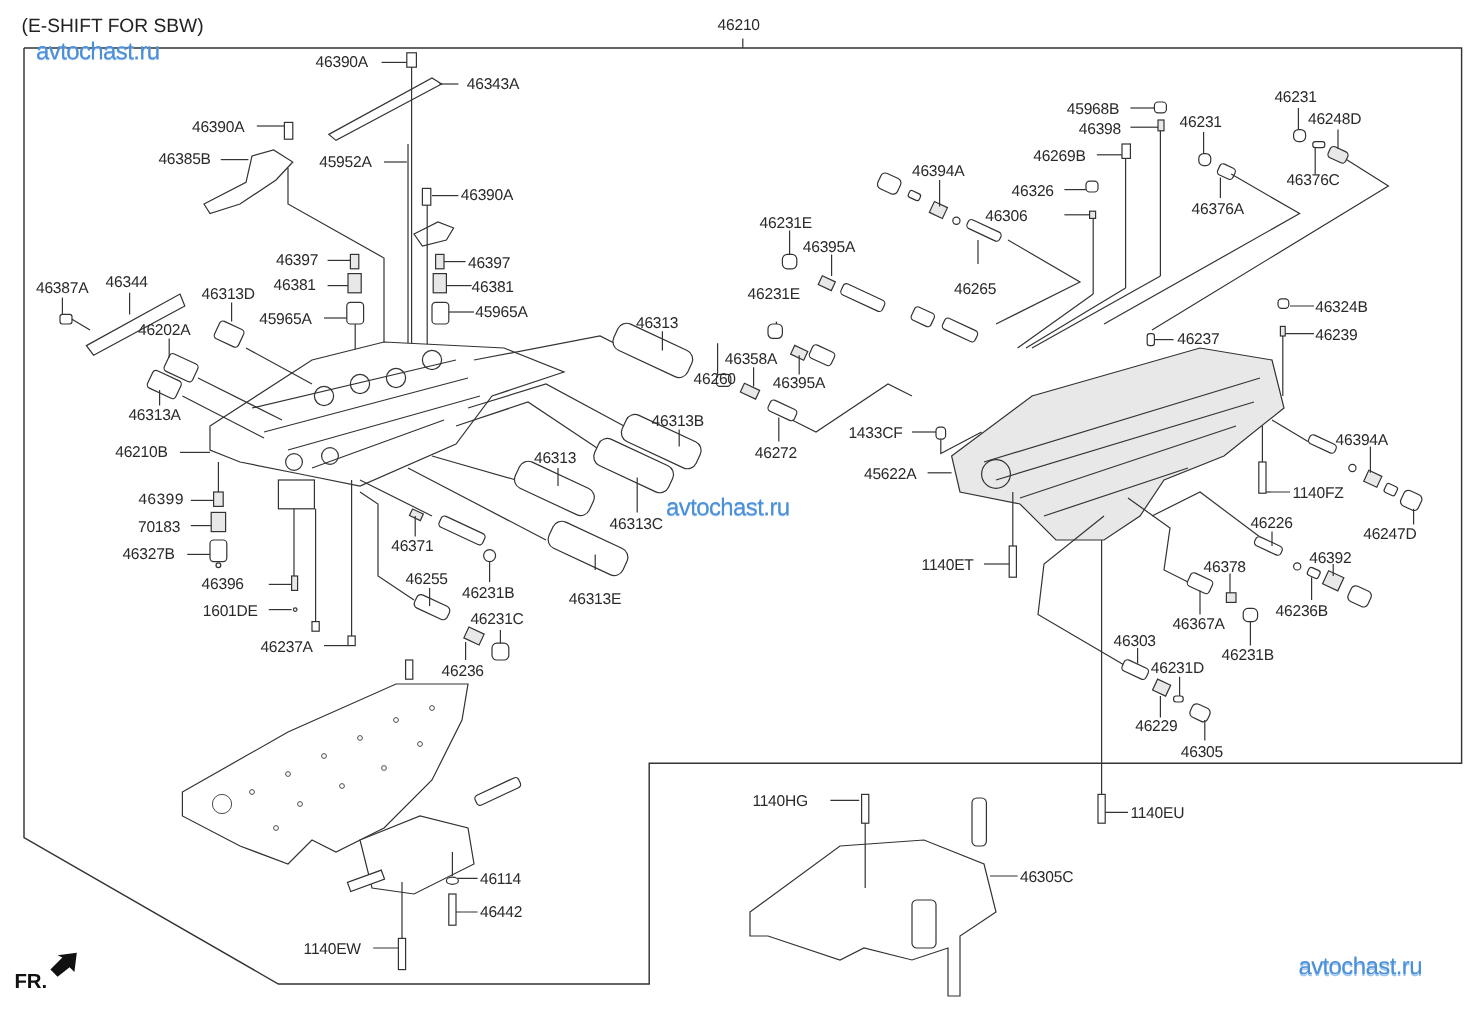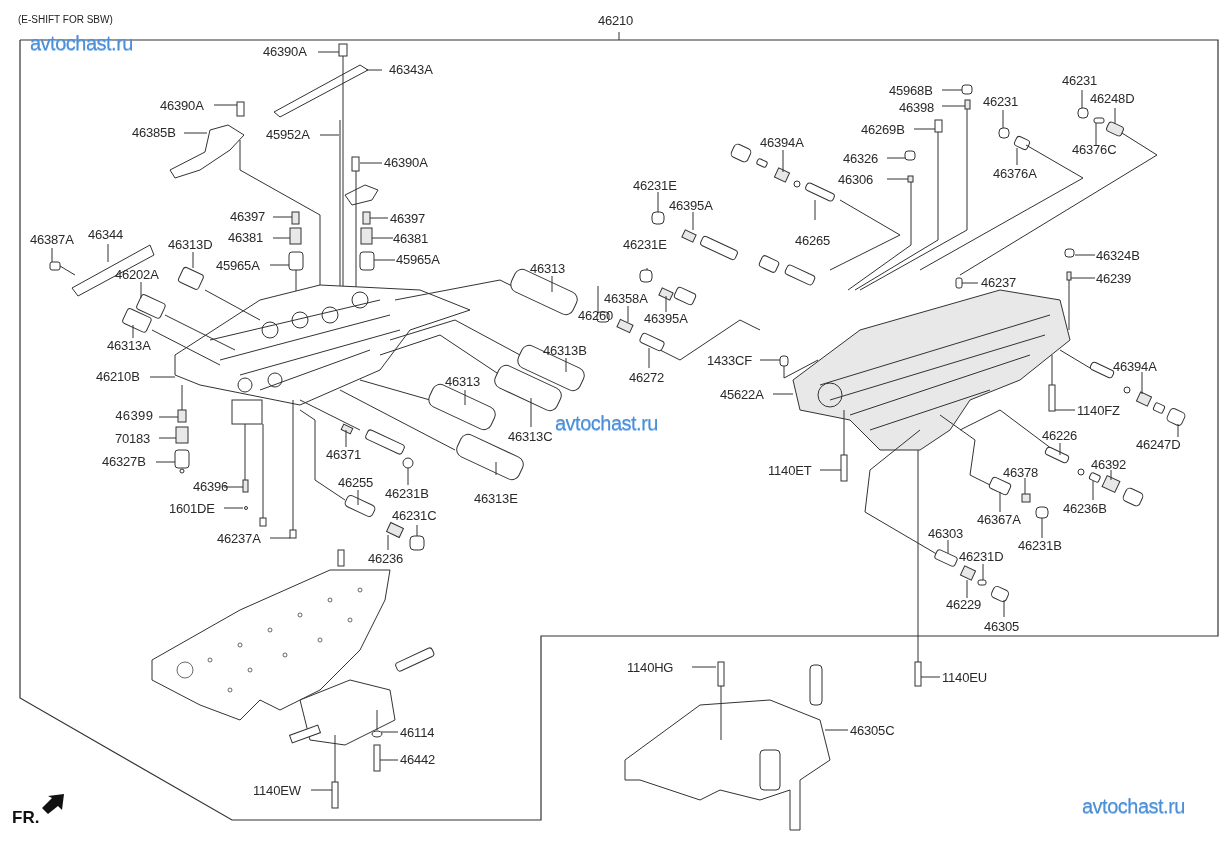--- a/index.html
+++ b/index.html
@@ -1,20 +1,20 @@
 <!DOCTYPE html>
 <html><head>
 <meta charset="utf-8">
 <style>
   html, body { margin:0; padding:0; background:#ffffff; }
   body { width:1231px; height:848px; position:relative; overflow:hidden;
          font-family:"Liberation Sans", sans-serif; color:#222; }
   #canvas { position:absolute; left:0; top:0; width:1231px; height:848px; }
   .lbl { position:absolute; font-size:13px; line-height:14px; white-space:nowrap; color:#2a2a2a; letter-spacing:-0.2px; }
-  .title { position:absolute; left:18px; top:14px; font-size:10px; color:#222; }
+  .title { position:absolute; left:18px; top:14px; font-size:16px; color:#222; }
   .wm { position:absolute; font-size:20px; color:#4a8fd8; letter-spacing:-0.5px;
         text-shadow:0 1px 0 #9cc3ee; }
   .fr { position:absolute; left:12px; top:808px; font-size:17px; font-weight:bold; color:#111; }
   svg .ln { stroke:#333; stroke-width:1; fill:none; }
   svg .frame { stroke:#333; stroke-width:1.2; fill:none; }
   svg .part { stroke:#333; stroke-width:1; fill:#fff; }
   svg .partg { stroke:#333; stroke-width:1; fill:#e8e8e8; }
 </style>
 </head>
 <body>
@@ -340,21 +340,21 @@
 <div class="lbl" style="left:396px;top:253px;">45965A</div>
 <div class="lbl" style="left:30px;top:233px;">46387A</div>
 <div class="lbl" style="left:88px;top:228px;">46344</div>
 <div class="lbl" style="left:168px;top:238px;">46313D</div>
 <div class="lbl" style="left:115px;top:268px;">46202A</div>
 <div class="lbl" style="left:107px;top:339px;">46313A</div>
 <div class="lbl" style="left:96px;top:370px;">46210B</div>
 <div class="lbl" style="left:115px;top:410px;font-family:Liberation Mono, monospace;">46399</div>
 <div class="lbl" style="left:115px;top:432px;">70183</div>
 <div class="lbl" style="left:102px;top:455px;">46327B</div>
-<div class="lbl" style="left:193px;top:480px;text-align:center;">46396</div>
+<div class="lbl" style="left:168px;top:480px;text-align:center;">46396</div>
 <div class="lbl" style="left:169px;top:502px;">1601DE</div>
 <div class="lbl" style="left:217px;top:532px;">46237A</div>
 <div class="lbl" style="left:326px;top:448px;">46371</div>
 <div class="lbl" style="left:385px;top:487px;">46231B</div>
 <div class="lbl" style="left:338px;top:476px;">46255</div>
 <div class="lbl" style="left:392px;top:509px;">46231C</div>
 <div class="lbl" style="left:368px;top:552px;">46236</div>
 <div class="lbl" style="left:530px;top:262px;">46313</div>
 <div class="lbl" style="left:543px;top:344px;">46313B</div>
 <div class="lbl" style="left:445px;top:375px;">46313</div>
@@ -366,21 +366,21 @@
 <div class="lbl" style="left:669px;top:199px;">46395A</div>
 <div class="lbl" style="left:623px;top:238px;">46231E</div>
 <div class="lbl" style="left:644px;top:312px;">46395A</div>
 <div class="lbl" style="left:629px;top:371px;">46272</div>
 <div class="lbl" style="left:760px;top:136px;">46394A</div>
 <div class="lbl" style="left:795px;top:234px;">46265</div>
 <div class="lbl" style="left:889px;top:84px;">45968B</div>
 <div class="lbl" style="left:899px;top:101px;">46398</div>
 <div class="lbl" style="left:861px;top:123px;">46269B</div>
 <div class="lbl" style="left:843px;top:152px;">46326</div>
-<div class="lbl" style="left:838px;top:173px;">46306</div>
+<div class="lbl" style="left:821px;top:173px;">46306</div>
 <div class="lbl" style="left:983px;top:95px;">46231</div>
 <div class="lbl" style="left:993px;top:167px;">46376A</div>
 <div class="lbl" style="left:1062px;top:74px;">46231</div>
 <div class="lbl" style="left:1090px;top:92px;">46248D</div>
 <div class="lbl" style="left:1072px;top:143px;">46376C</div>
 <div class="lbl" style="left:1096px;top:249px;">46324B</div>
 <div class="lbl" style="left:1096px;top:272px;">46239</div>
 <div class="lbl" style="left:981px;top:276px;">46237</div>
 <div class="lbl" style="left:707px;top:354px;">1433CF</div>
 <div class="lbl" style="left:720px;top:388px;">45622A</div>

